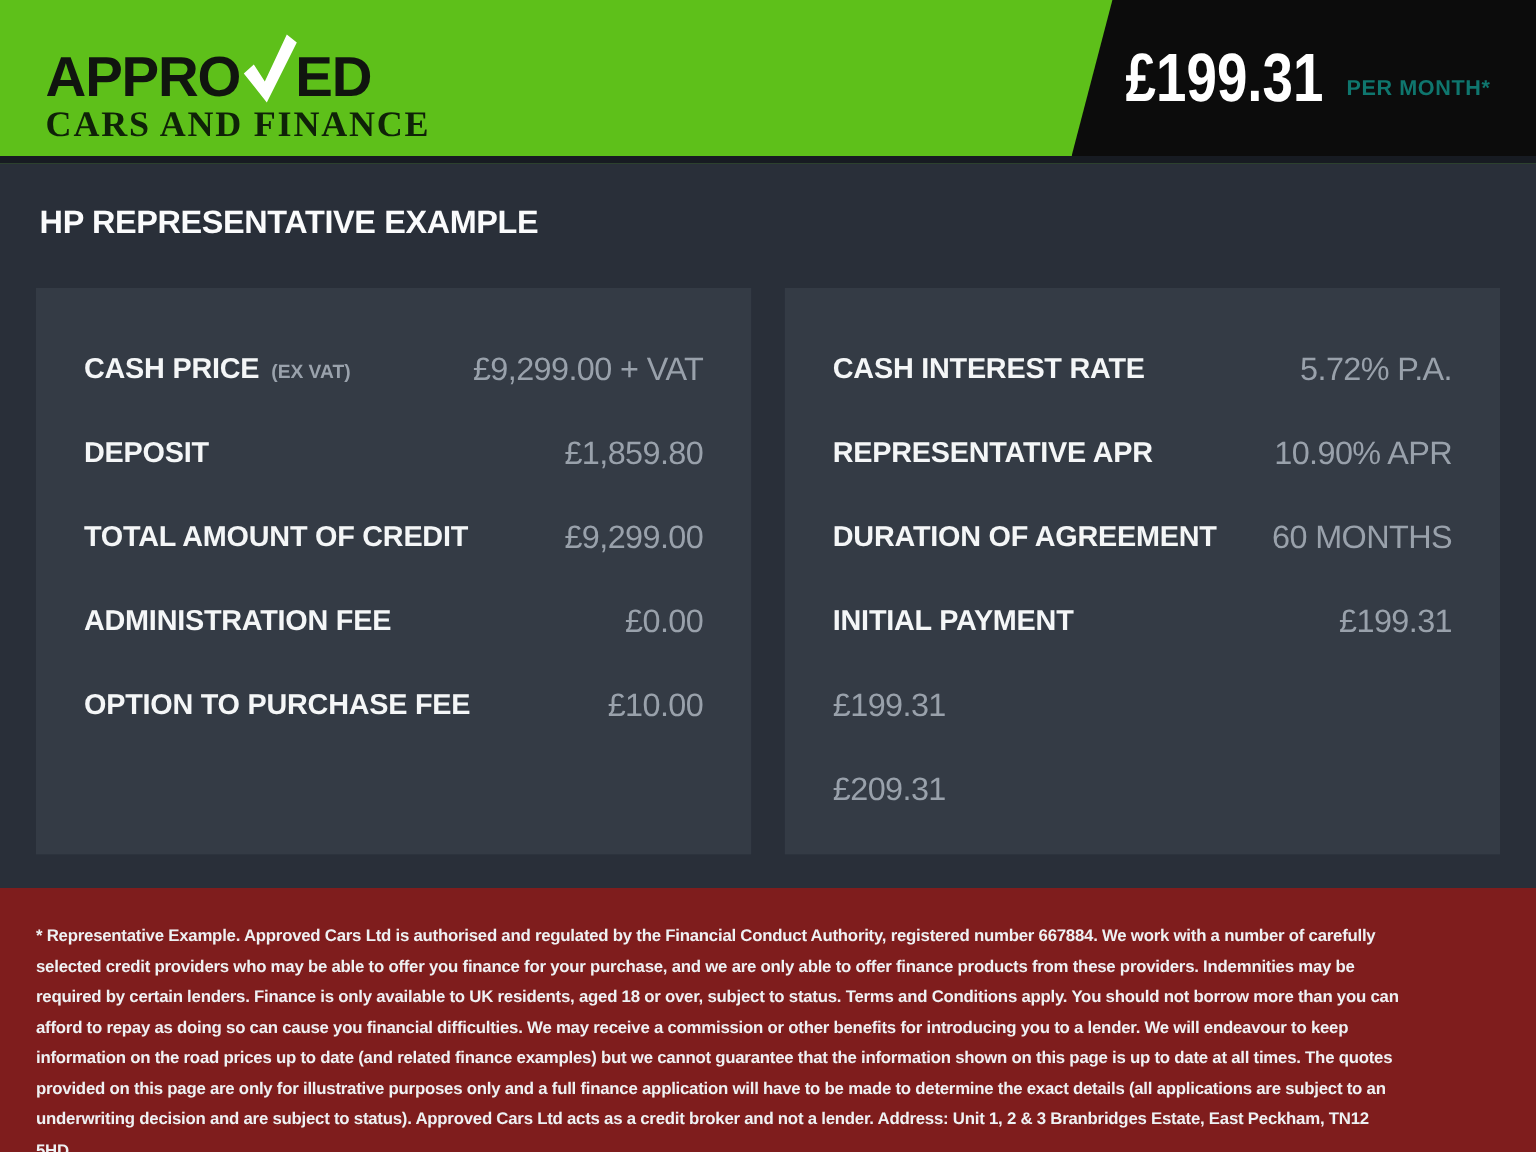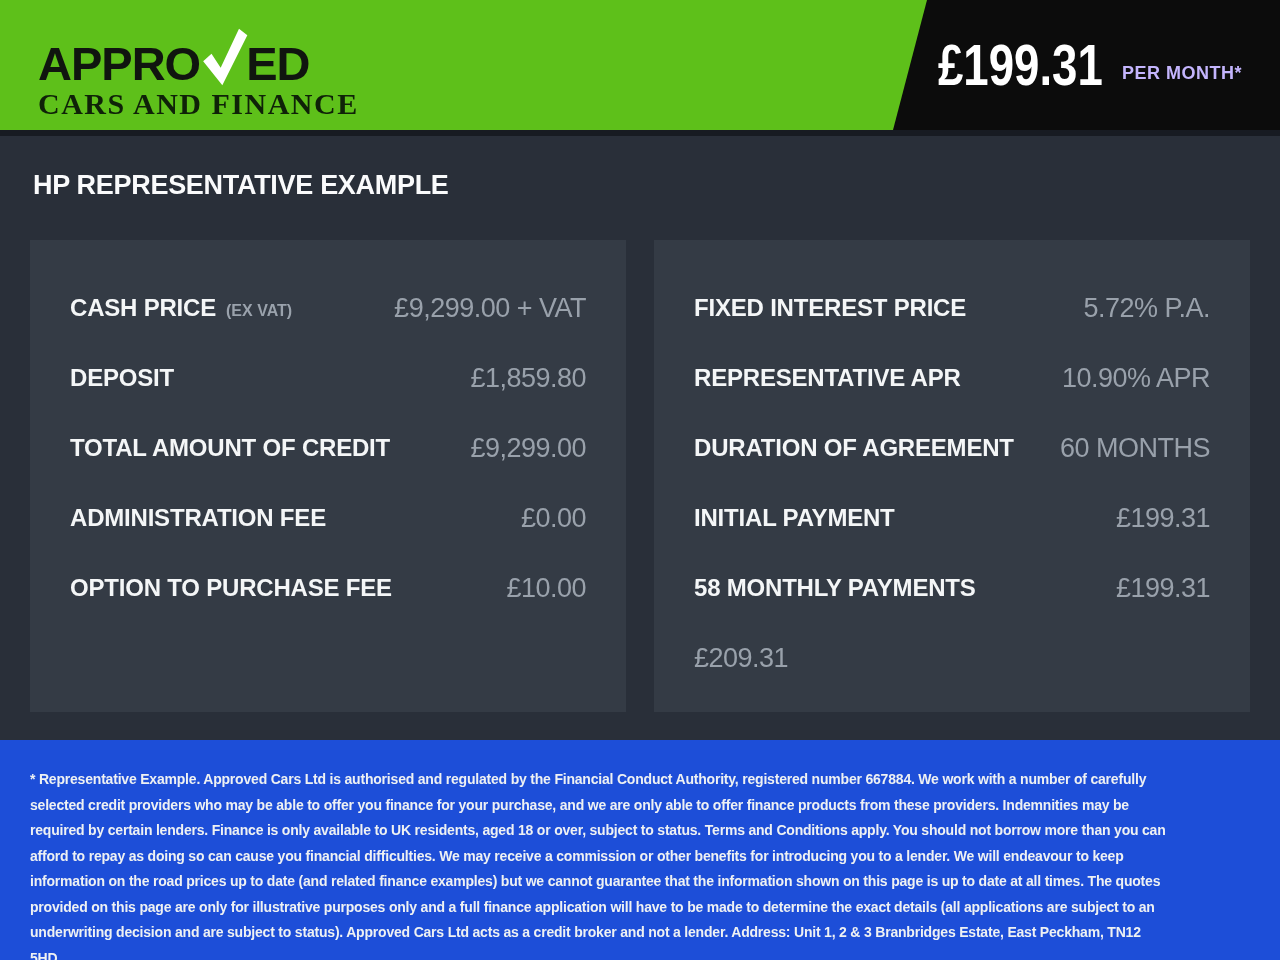--- a/index.html
+++ b/index.html
@@ -35,21 +35,21 @@
     clip-path: polygon(77px 0, 430px 0, 430px 130px, 43px 130px);
     display: flex; align-items: center;
     padding-left: 88px; box-sizing: border-box;
   }
   .price-big {
     font-size: 57px; font-weight: bold; color: #ffffff;
     transform: scaleX(0.8); transform-origin: left center;
     margin-right: -30px; white-space: nowrap;
   }
   .price-suffix {
-    font-size: 18px; font-weight: bold; color: #c4b5fd;
+    font-size: 18px; font-weight: bold; color: #0f766e;
     letter-spacing: 0.5px; margin-left: 8px; margin-top: 16px; white-space: nowrap;
   }
   
   .page-title {
     margin: 34px 0 0 33px;
     font-size: 27px; font-weight: bold; color: #fafbfc;
     letter-spacing: -0.3px; line-height: 30px;
   }
   .panels {
     display: flex; gap: 28px;
@@ -73,21 +73,21 @@
   .lbl-note {
     font-size: 16px; font-weight: bold; color: #9aa2ac; margin-left: 10px;
   }
   .val {
     font-size: 27px; font-weight: normal; color: #99a1ab;
     letter-spacing: -0.5px; white-space: nowrap;
   }
   
   .footer {
     margin-top: 28px;
-    background: #1d4ed8;
+    background: #7f1d1d;
     height: 220px; box-sizing: border-box;
     padding: 27px 30px 0 30px;
   }
   .disclaimer {
     margin: 0; width: 1140px;
     font-size: 14px; font-weight: bold; line-height: 25.5px;
     color: #eef1f3; letter-spacing: -0.2px;
   }
 </style>
 </head>
@@ -131,37 +131,36 @@
           <span class="val">£0.00</span>
         </div>
         <div class="row">
           <span class="lbl"><span class="lbl-main">OPTION TO PURCHASE FEE</span></span>
           <span class="val">£10.00</span>
         </div>
       </section>
 
       <section class="panel">
         <div class="row">
-          <span class="lbl"><span class="lbl-main">FIXED INTEREST PRICE</span></span>
+          <span class="lbl"><span class="lbl-main">CASH INTEREST RATE</span></span>
           <span class="val">5.72% P.A.</span>
         </div>
         <div class="row">
           <span class="lbl"><span class="lbl-main">REPRESENTATIVE APR</span></span>
           <span class="val">10.90% APR</span>
         </div>
         <div class="row">
           <span class="lbl"><span class="lbl-main">DURATION OF AGREEMENT</span></span>
           <span class="val">60 MONTHS</span>
         </div>
         <div class="row">
           <span class="lbl"><span class="lbl-main">INITIAL PAYMENT</span></span>
           <span class="val">£199.31</span>
         </div>
         <div class="row">
-          <span class="lbl"><span class="lbl-main">58 MONTHLY PAYMENTS</span></span>
           <span class="val">£199.31</span>
         </div>
         <div class="row">
           <span class="val">£209.31</span>
         </div>
       </section>
 
     </div>
   </main>
 

